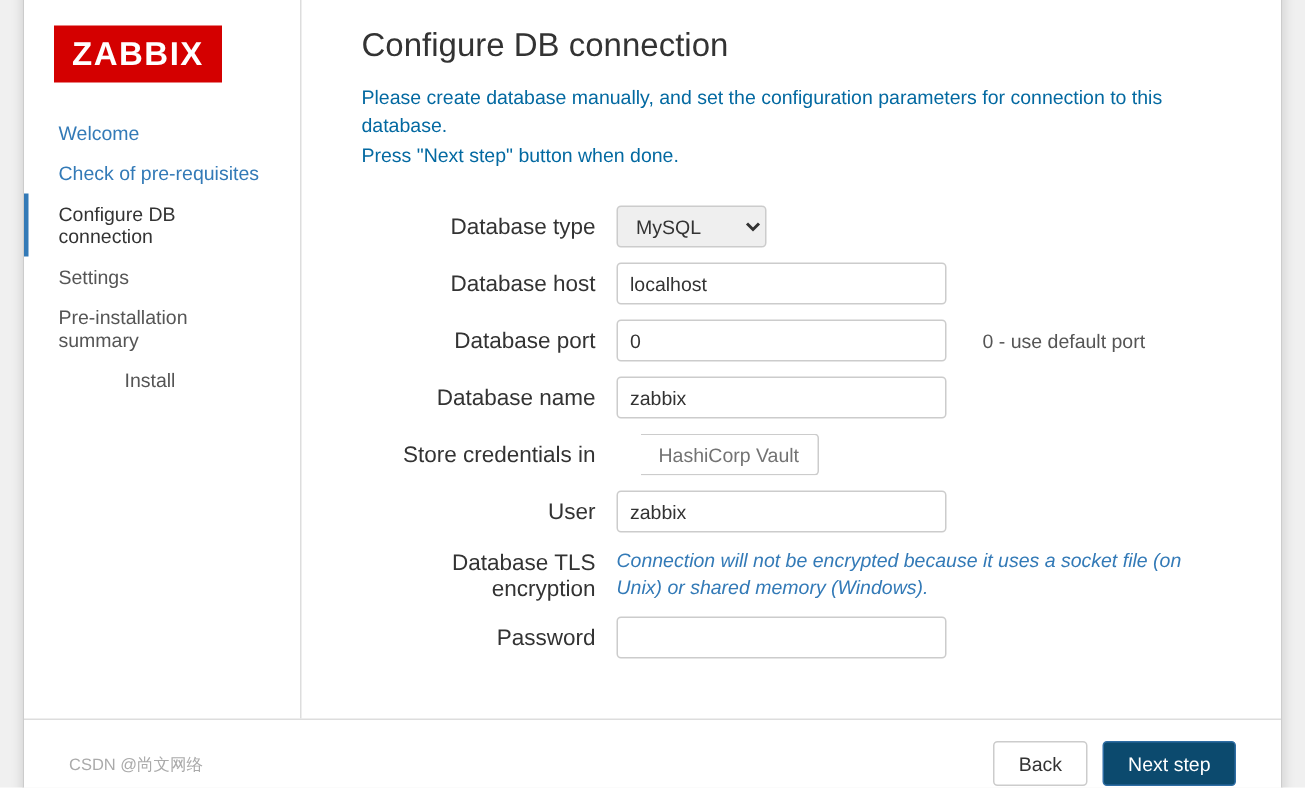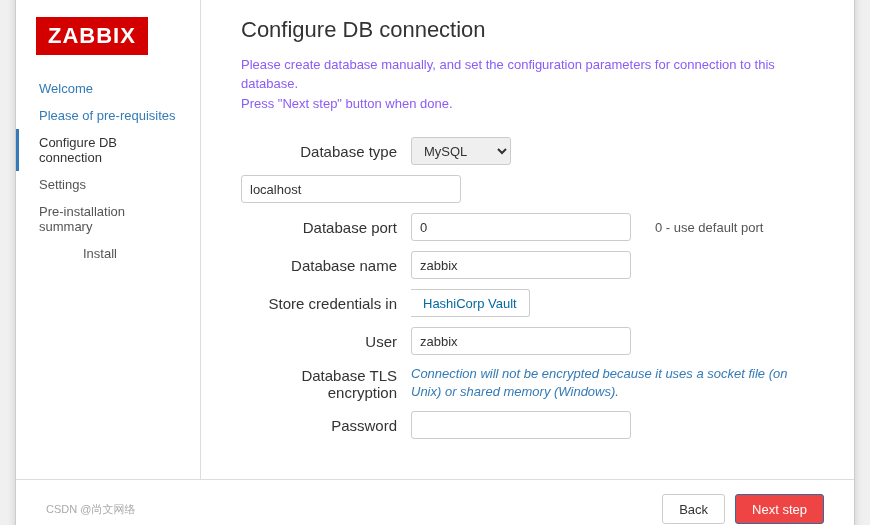--- a/index.html
+++ b/index.html
@@ -70,21 +70,21 @@
       flex: 1;
       padding: 30px 40px;
     }
     .page-title {
       font-size: 22px;
       font-weight: 400;
       color: #333;
       margin-bottom: 12px;
     }
     .description {
-      color: #8b5cf6;
+      color: #0369a1;
       font-size: 13px;
       line-height: 1.5;
       margin-bottom: 24px;
     }
     .form-table {
       width: 100%;
     }
     .form-row {
       display: flex;
       align-items: center;
@@ -131,23 +131,24 @@
       outline: none;
     }
     .cred-btn.selected {
       background: #555;
       color: #fff;
       border-color: #555;
       border-radius: 3px 0 0 3px;
     }
     .cred-btn.unselected {
       background: #fff;
-      color: #0369a1;
+      color: #737373;
       border-left: none;
       border-radius: 0 3px 3px 0;
+      margin-left: 16px;
     }
     .tls-message {
       color: #337ab7;
       font-size: 13px;
       font-style: italic;
       max-width: 400px;
       line-height: 1.4;
     }
     
     .footer {
@@ -167,38 +168,38 @@
       height: 30px;
       padding: 0 16px;
       border: 1px solid #ccc;
       border-radius: 3px;
       font-size: 13px;
       cursor: pointer;
       background: #fff;
       color: #333;
     }
     .btn-primary {
-      background: #ef4444;
+      background: #0c4a6e;
       color: #fff;
       border-color: #2e6da4;
     }
   </style>
 </head>
 <body>
 
 <div class="window">
   <div class="main-area">
 
     <div class="sidebar">
       <div class="logo-area">
         <div class="logo">ZABBIX</div>
       </div>
       <ul class="sidebar-nav">
         <li class="link" style="color:#337ab7;border-left:3px solid transparent;">Welcome</li>
-        <li class="link" style="color:#337ab7;border-left:3px solid transparent;">Please of pre-requisites</li>
+        <li class="link" style="color:#337ab7;border-left:3px solid transparent;">Check of pre-requisites</li>
         <li class="active" style="color:#333;border-left:3px solid #337ab7;font-weight:500;">Configure DB connection</li>
         <li class="inactive" style="color:#555;border-left:3px solid transparent;">Settings</li>
         <li class="inactive" style="color:#555;border-left:3px solid transparent;">Pre-installation summary</li>
         <li class="inactive" style="color:#555;border-left:3px solid transparent;margin-left:44px;">Install</li>
       </ul>
     </div>
 
     <div class="content">
       <h1 class="page-title">Configure DB connection</h1>
       <p class="description">
@@ -213,20 +214,21 @@
           <select class="form-input">
             <option>MySQL</option>
             <option>PostgreSQL</option>
             <option>Oracle</option>
             <option>DB2</option>
             <option>SQLite3</option>
           </select>
         </div>
 
         <div class="form-row">
+          <div class="form-label">Database host</div>
           <input type="text" class="form-input" value="localhost" style="">
         </div>
 
         <div class="form-row">
           <div class="form-label">Database port</div>
           <input type="text" class="form-input" value="0" style="">
           <span class="form-hint">0 - use default port</span>
         </div>
 
         <div class="form-row">

